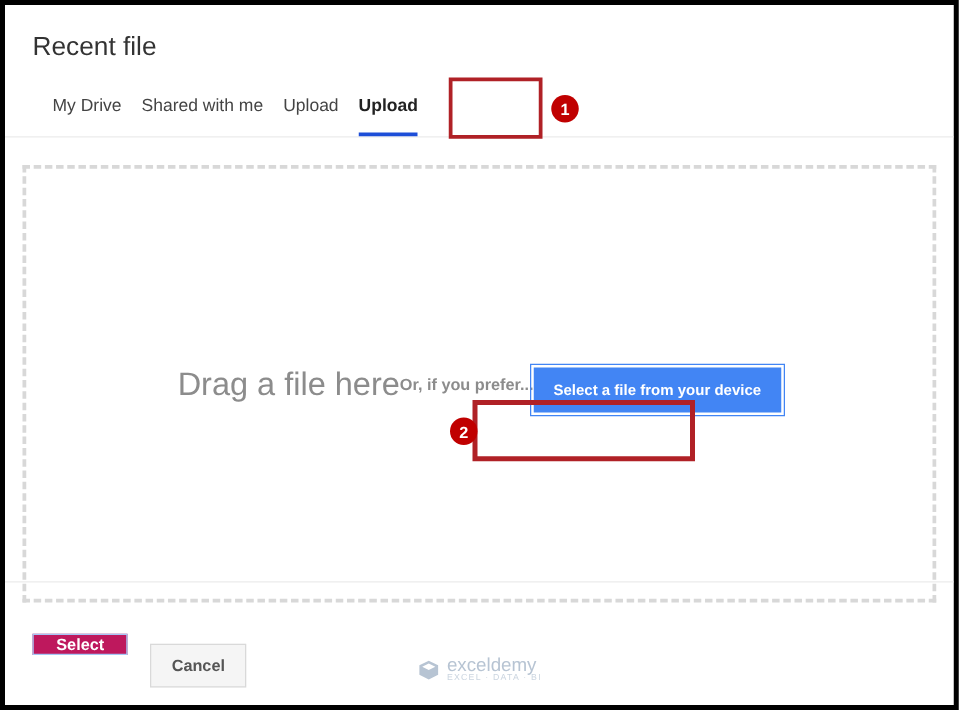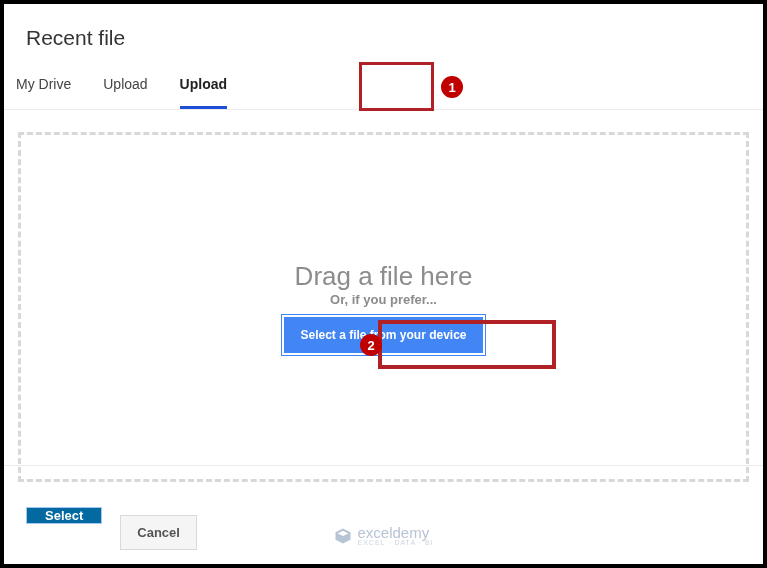--- a/index.html
+++ b/index.html
@@ -12,22 +12,22 @@
       border: 4px solid #000;
     }
     .dialog-title {
       font-size: 21px;
       color: #333;
       font-weight: 400;
       padding: 22px 0 18px 22px;
     }
     .tabs {
       display: flex;
-      gap: 32px;
-      padding: 0 12px;
+      gap: 16px;
+      padding: 0 38px;
       border-bottom: 1px solid #ebebeb;
       position: relative;
     }
     .tab {
       padding: 8px 0 14px 0;
       font-size: 14px;
       color: #444;
       cursor: pointer;
     }
     .tab.active {
@@ -58,21 +58,20 @@
       justify-content: center;
       pointer-events: none;
     }
     .callout-1 { top: 72px; left: 437px; }
     .callout-2 { top: 330px; left: 356px; }
     .dropzone {
       margin: 22px 14px 0 14px;
       height: 350px;
       border: 3px dashed #d8d8d8;
       display: flex;
-      flex-direction: column;
       align-items: center;
       justify-content: center;
     }
     .drag-text {
       font-size: 26px;
       color: #8c8c8c;
       font-weight: 400;
     }
     .or-text {
       font-size: 13px;
@@ -106,21 +105,21 @@
       bottom: 0;
       left: 0;
       right: 0;
       border-top: 1px solid #ebebeb;
       padding: 14px 22px;
       display: flex;
       align-items: center;
       gap: 18px;
     }
     .btn-select {
-      background: #0369a1;
+      background: #be185d;
       border: 1px solid #a5c7f6;
       color: #fff;
       font-size: 13px;
       font-weight: 700;
       padding: 0 18px;
       cursor: default;
     }
     .btn-cancel {
       background: #f5f5f5;
       border: 1px solid #d9d9d9;
@@ -156,20 +155,21 @@
     }
     .wm-text { display:flex; flex-direction:column; line-height:1; }
   </style>
 </head>
 <body>
 
 <div class="dialog-title">Recent file</div>
 
 <div class="tabs">
   <div class="tab">My Drive</div>
+  <div class="tab">Shared with me</div>
   <div class="tab">Upload</div>
   <div class="tab active">Upload</div>
 </div>
 
 <div class="highlight-box-1"></div>
 <div class="callout callout-1">1</div>
 
 <div class="dropzone">
   <div class="drag-text">Drag a file here</div>
   <div class="or-text">Or, if you prefer...</div>

